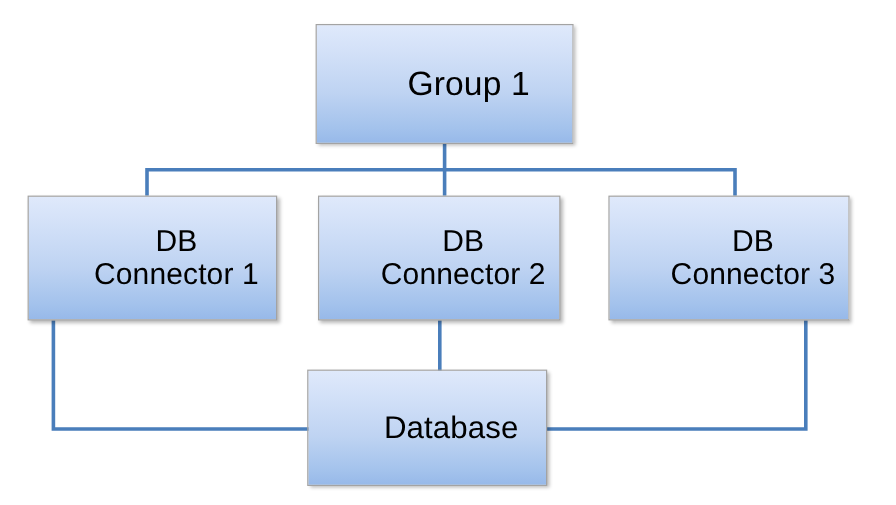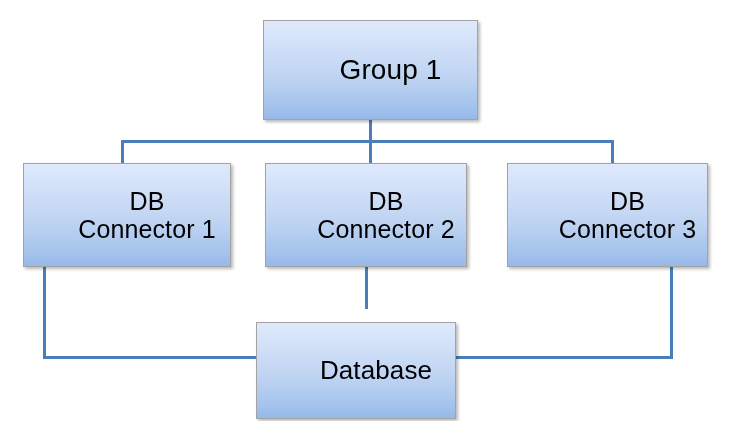--- a/index.html
+++ b/index.html
@@ -72,21 +72,21 @@
   }
   #node-db-connector-3 {
     left: 507px;
     top: 163px;
     width: 201px;
     height: 104px;
     font-size: 25px;
   }
   #node-database {
     left: 256px;
-    top: 322px;
+    top: 308px;
     width: 200px;
     height: 97px;
     font-size: 26px;
   }
 </style>
 </head>
 <body>
 
 <div id="canvas">
 

